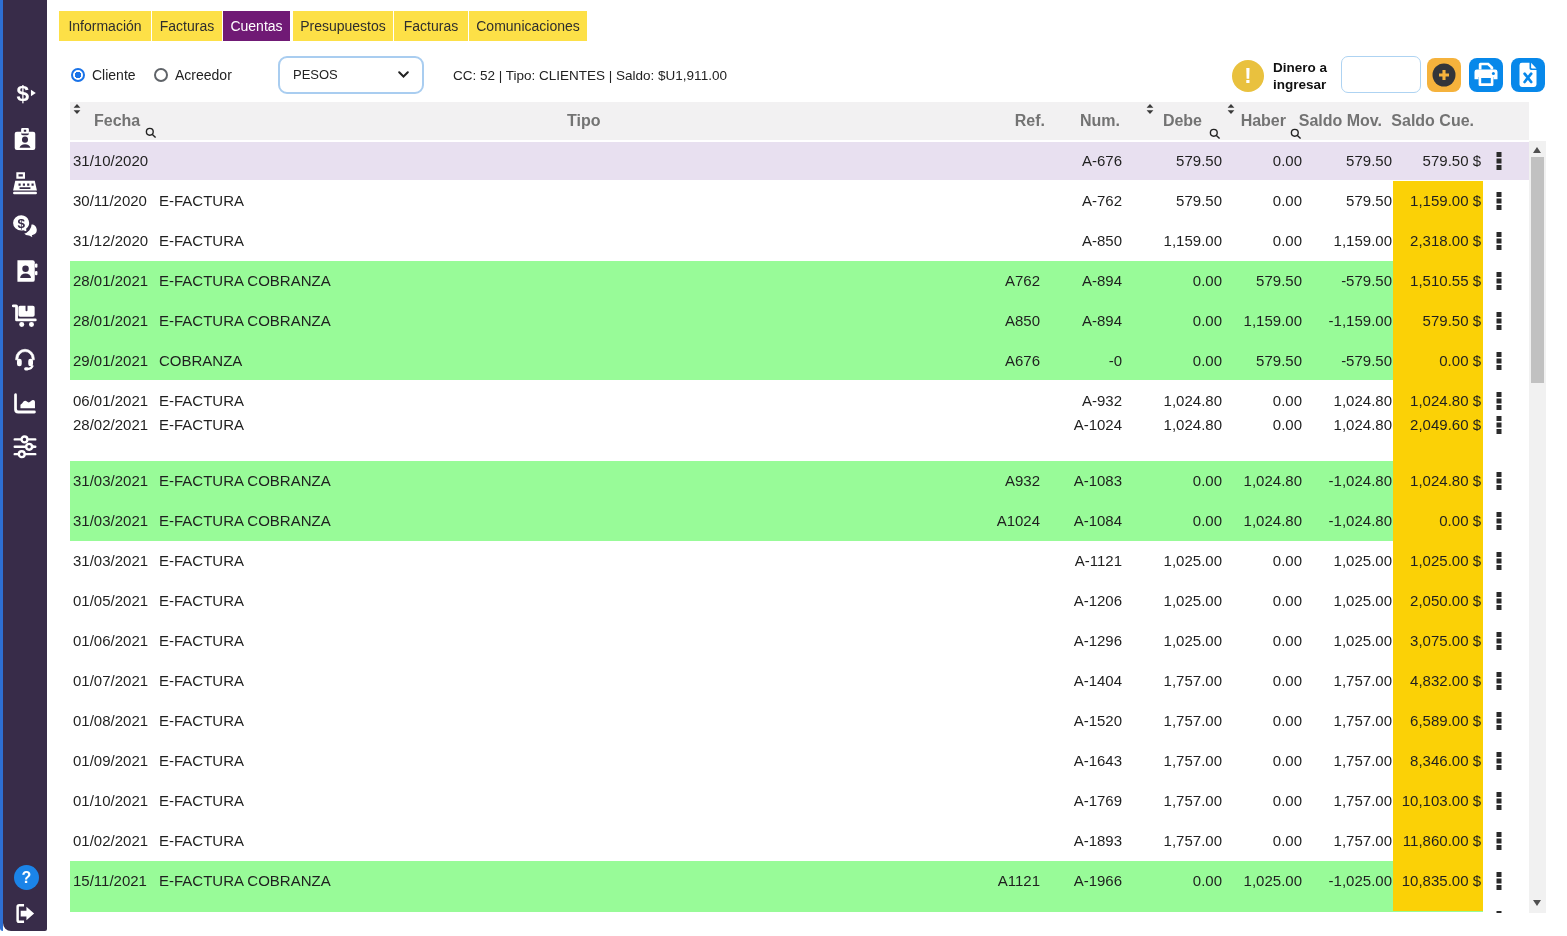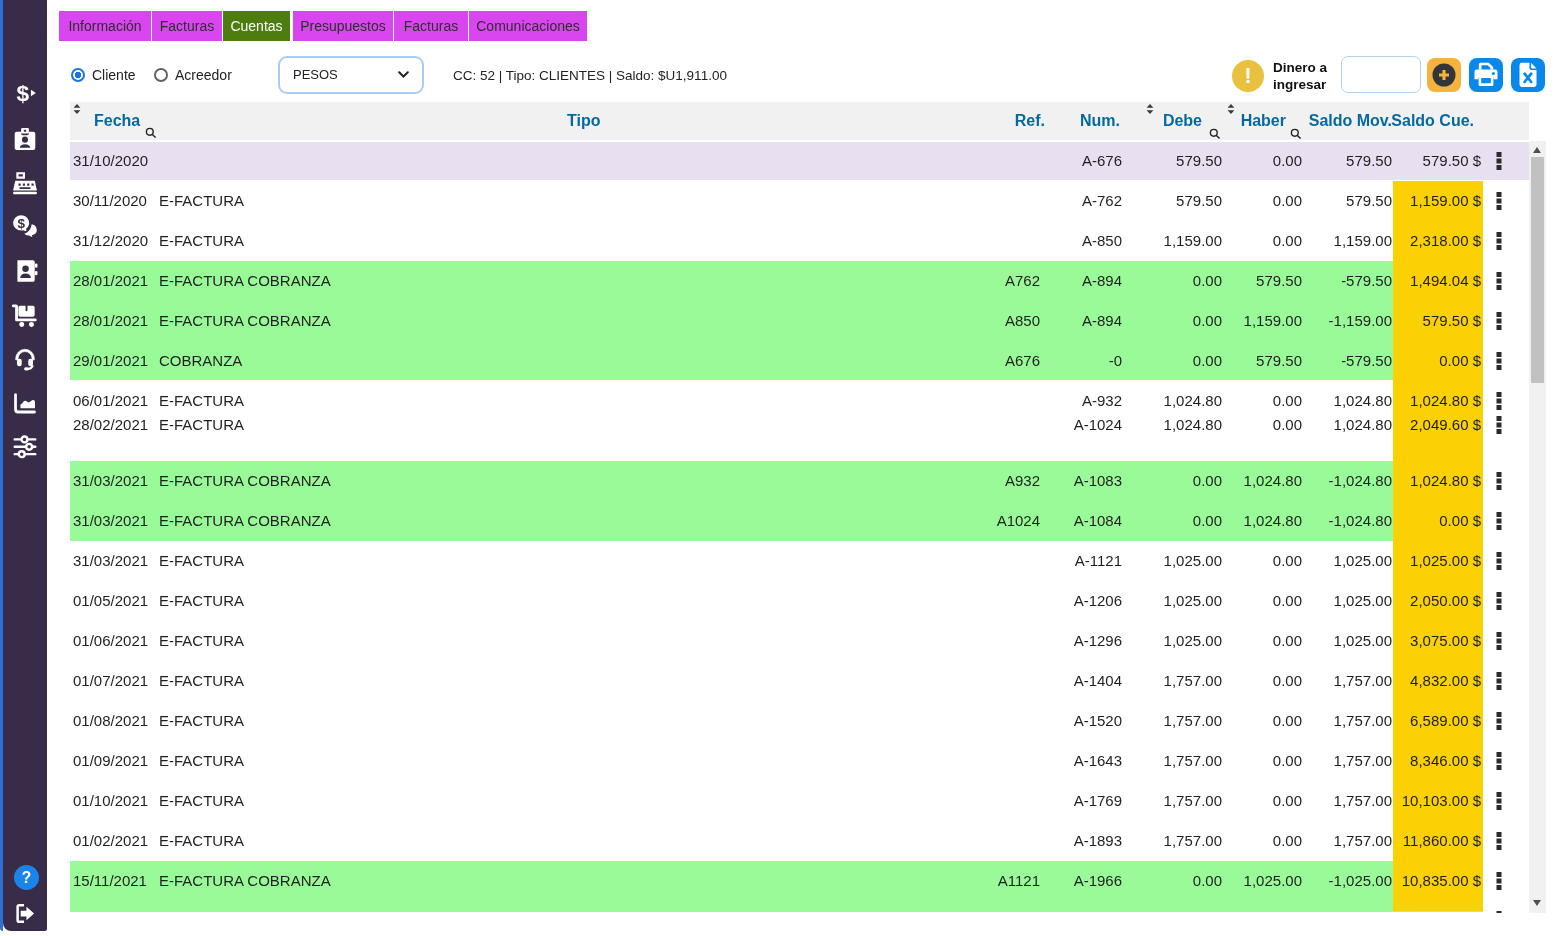--- a/index.html
+++ b/index.html
@@ -1,40 +1,40 @@
 <!DOCTYPE html>
 <html><head><meta charset="utf-8"><style>
 *{margin:0;padding:0;box-sizing:border-box}
 html,body{width:1567px;height:936px;overflow:hidden;background:#fff;font-family:"Liberation Sans",sans-serif}
 .abs{position:absolute}
 #bluestrip{position:absolute;left:0;top:0;width:3px;height:931px;background:#2e6fd3;border-bottom-left-radius:6px}
 #sidebar{position:absolute;left:3px;top:0;width:44px;height:931px;background:#382c49;border-bottom-left-radius:8px;border-bottom-right-radius:2px}
 .sic{position:absolute;left:50%;transform:translateX(-50%)}
 
 #tabs{position:absolute;left:59px;top:11px;height:30px;display:flex}
-.tab{background:#d946ef;color:#2e2e2e;font-size:14px;line-height:30px;text-align:center;margin-right:1px}
-.tab.act{background:#4d7c0f;color:#fff}
+.tab{background:#fde047;color:#2e2e2e;font-size:14px;line-height:30px;text-align:center;margin-right:1px}
+.tab.act{background:#701a75;color:#fff}
 
 .radio{position:absolute;width:14px;height:14px;border-radius:50%;top:68px}
 .rsel{border:2px solid #1a73e8;background:radial-gradient(circle,#1a73e8 0 3px,#fff 3.1px)}
 .rns{border:2px solid #5f6368;background:#fff}
 .tlab{position:absolute;top:68px;font-size:14px;color:#222;line-height:14px}
 #sel{position:absolute;left:278px;top:56px;width:146px;height:38px;border:2px solid #a9cdf0;border-radius:9px;background:#fff;font-size:13px;color:#222;line-height:34px;padding-left:13px}
 #selcar{position:absolute;right:13px;top:13px}
 #cctext{position:absolute;left:453px;top:68px;font-size:13.5px;color:#222}
 #warn{position:absolute;left:1232px;top:60px;width:32px;height:32px;border-radius:50%;background:#e9c13e;color:#fff;text-align:center;font-weight:bold;font-size:22px;line-height:32px}
 #dinero{position:absolute;left:1273px;top:59px;font-size:13.5px;font-weight:bold;color:#111;line-height:17px}
 #inp{position:absolute;left:1341px;top:56px;width:80px;height:37px;border:1.5px solid #aed3f2;border-radius:7px;background:#fff}
 .btn{position:absolute;top:58px;width:34px;height:34px;border-radius:8px}
 #badd{left:1427px;background:#f5b23c}
 #bprn{left:1469px;background:#0788ea}
 #bexc{left:1511px;background:#0788ea}
 
 #thead{position:absolute;left:70px;top:102px;width:1459px;height:38px;background:#f2f1f2}
-.h{position:absolute;top:0;height:38px;line-height:38px;font-size:16px;font-weight:bold;color:#0369a1;white-space:nowrap}
+.h{position:absolute;top:0;height:38px;line-height:38px;font-size:16px;font-weight:bold;color:#737373;white-space:nowrap}
 .hr{text-align:left}
 
 .row{position:absolute;left:0;width:1567px;height:40px;font-size:15px;color:#1f1f1f}
 .row i{font-style:normal;position:absolute;top:0;height:40px;line-height:40px;white-space:nowrap}
 .cd{left:73px}
 .ct{left:159px}
 .n{text-align:right}
 .cr{right:527px}
 .cn{right:445px}
 .cde{right:345px}
@@ -97,21 +97,21 @@
     </svg>
   </div>
 <div class="row" style="top:261px">
     <i class="cd">28/01/2021</i>
     <i class="ct">E-FACTURA COBRANZA</i>
     <i class="n cr">A762</i>
     <i class="n cn">A-894</i>
     <i class="n cde">0.00</i>
     <i class="n cha">579.50</i>
     <i class="n csm">-579.50</i>
-    <i class="n csc">1,494.04 $</i>
+    <i class="n csc">1,510.55 $</i>
     <svg class="kb" width="6" height="18" viewBox="0 0 6 18">
       <rect x="0.5" y="0" width="5" height="5"></rect>
       <rect x="0.5" y="6.5" width="5" height="5"></rect>
       <rect x="0.5" y="13" width="5" height="5"></rect>
     </svg>
   </div>
 <div class="row" style="top:301px">
     <i class="cd">28/01/2021</i>
     <i class="ct">E-FACTURA COBRANZA</i>
     <i class="n cr">A850</i>
@@ -333,21 +333,21 @@
   </div>
 <div style="position:absolute;left:0px;top:913px;width:1567px;height:23px;background:#fff"></div>
 
 <div id="thead"></div>
 <div class="h" style="left:94px">Fecha</div>
 <div class="h" style="left:567px">Tipo</div>
 <div class="h hr" style="right:522px">Ref.</div>
 <div class="h hr" style="right:447px">Num.</div>
 <div class="h hr" style="right:365px">Debe</div>
 <div class="h hr" style="right:281px">Haber</div>
-<div class="h hr" style="right:175px">Saldo Mov.</div>
+<div class="h hr" style="right:185px">Saldo Mov.</div>
 <div class="h hr" style="right:93px">Saldo Cue.</div>
 <style>.h{top:102px}</style>
 <svg class="abs" style="left:73px;top:104px" width="8" height="10" viewBox="0 0 8 10">
     <path d="M4 0 L7.4 3.7 H0.6 Z" fill="#3a3a3a"></path>
     <path d="M4 10 L7.4 6.3 H0.6 Z" fill="#3a3a3a"></path>
   </svg>
 <svg class="abs" style="left:1146px;top:104px" width="8" height="10" viewBox="0 0 8 10">
     <path d="M4 0 L7.4 3.7 H0.6 Z" fill="#3a3a3a"></path>
     <path d="M4 10 L7.4 6.3 H0.6 Z" fill="#3a3a3a"></path>
   </svg>

